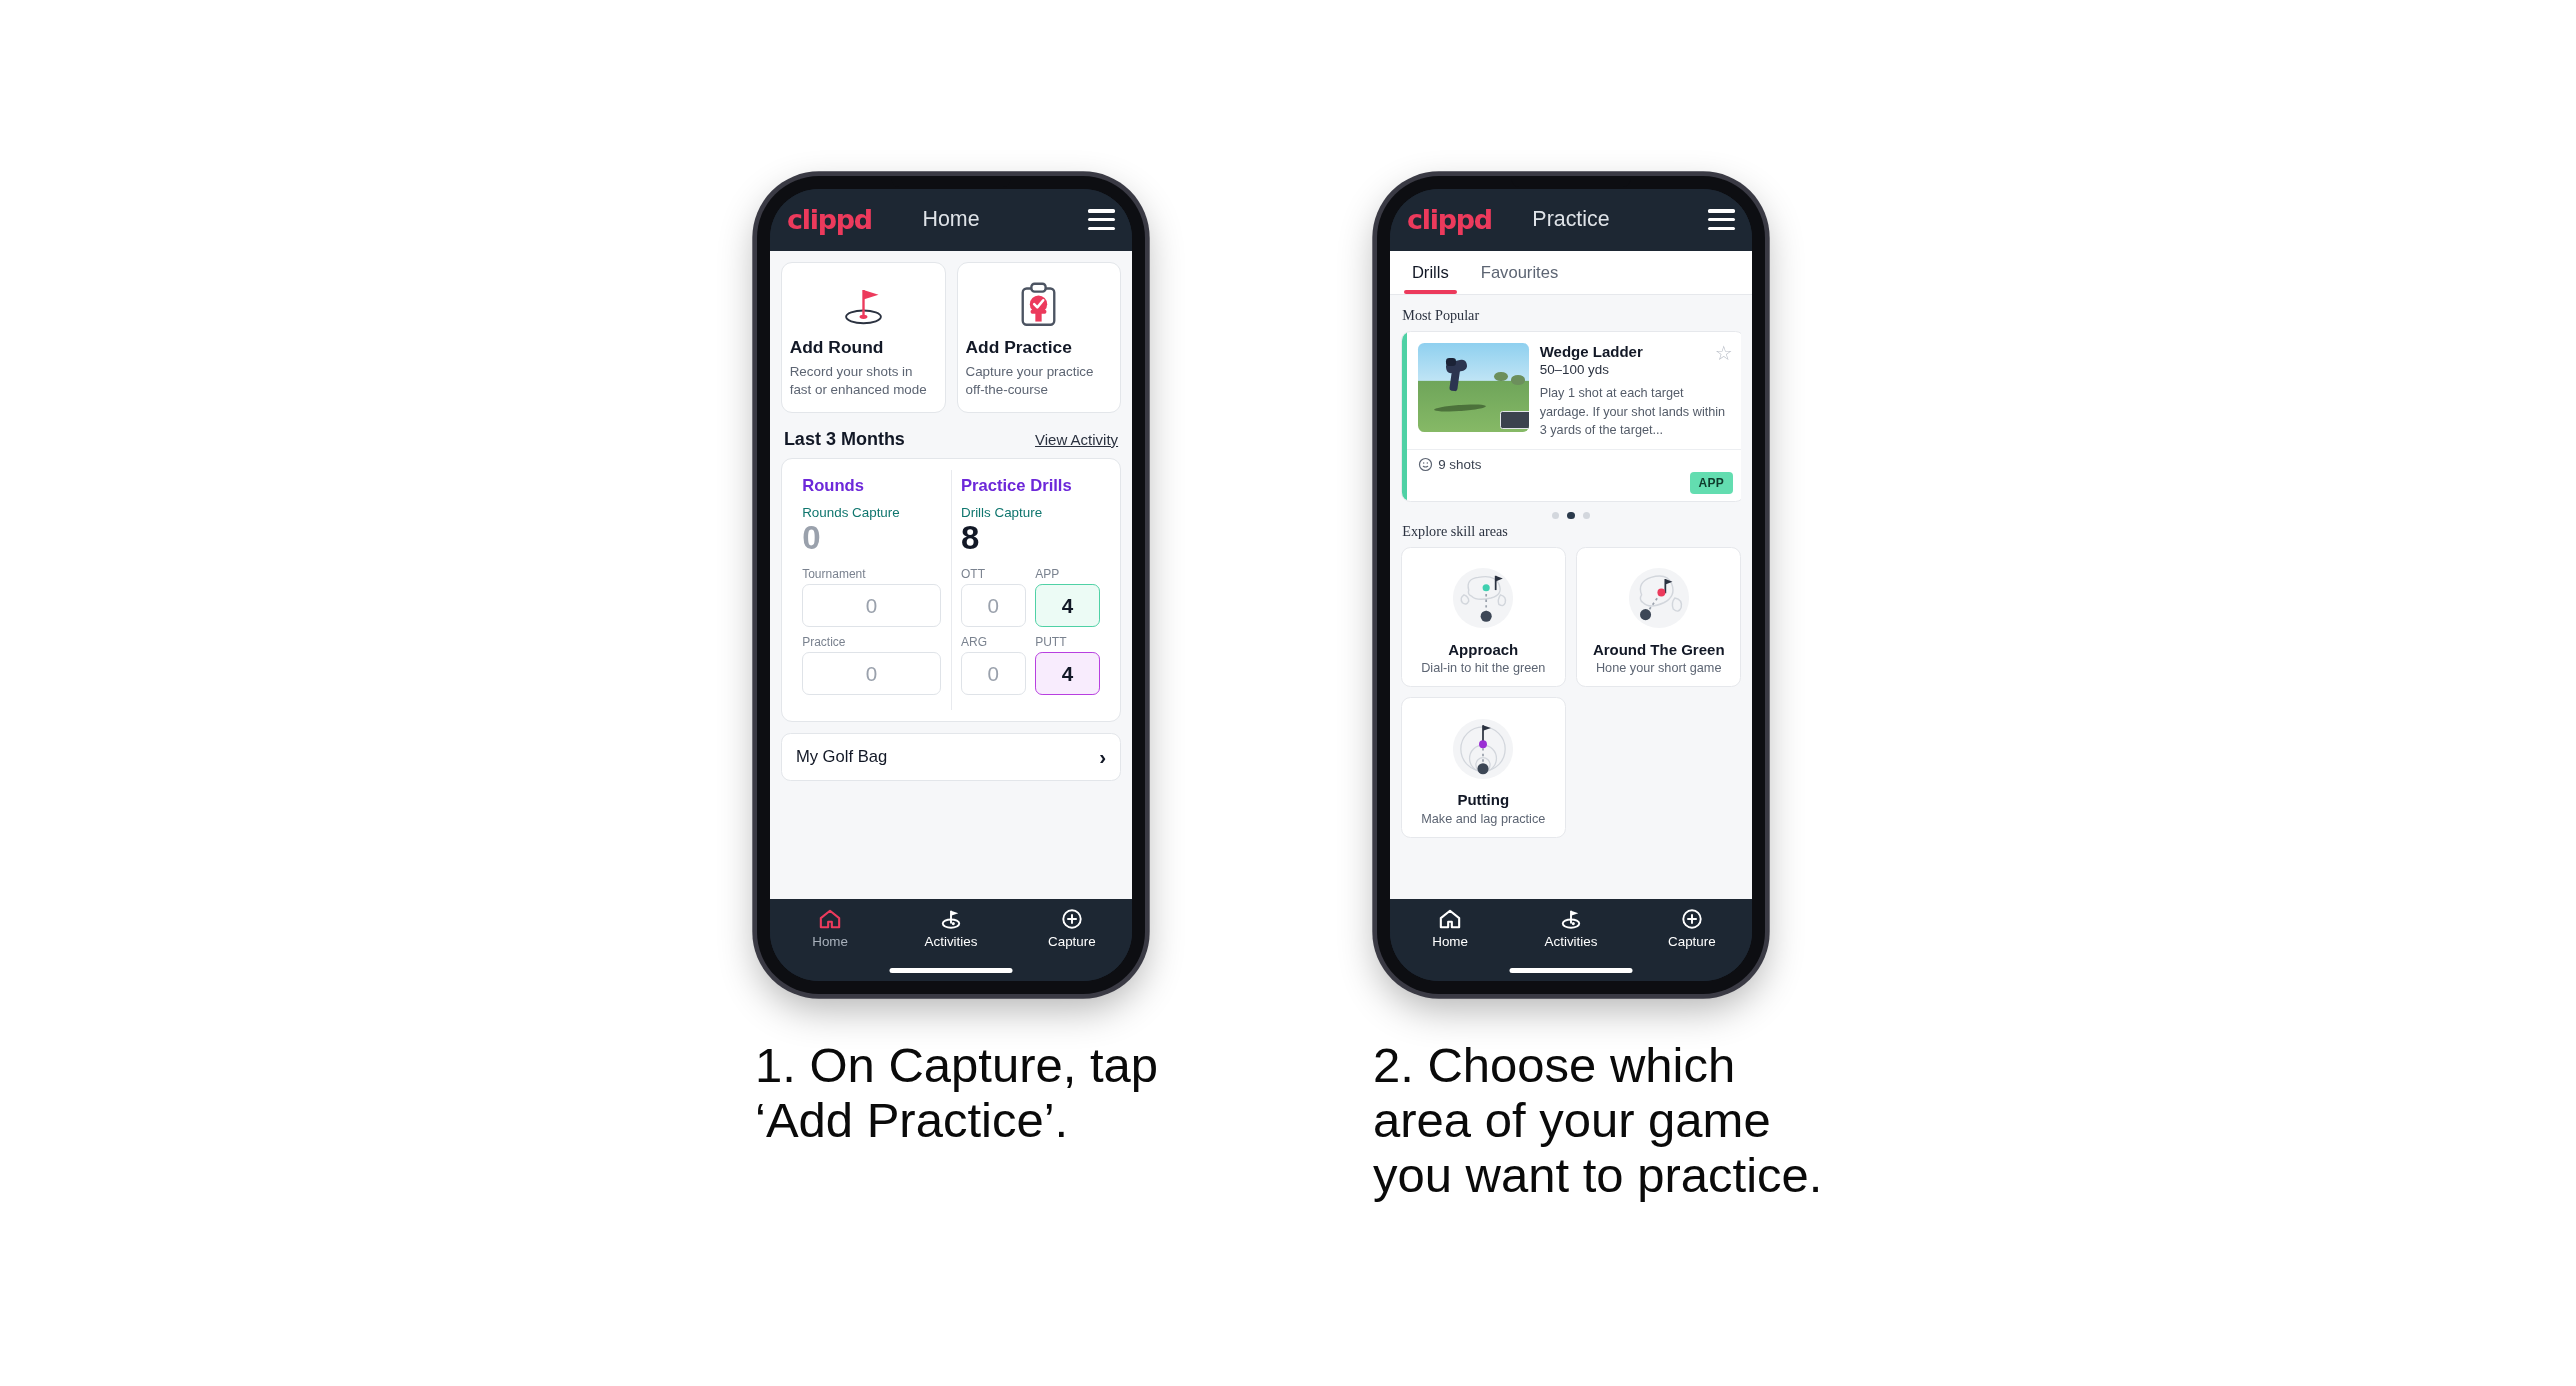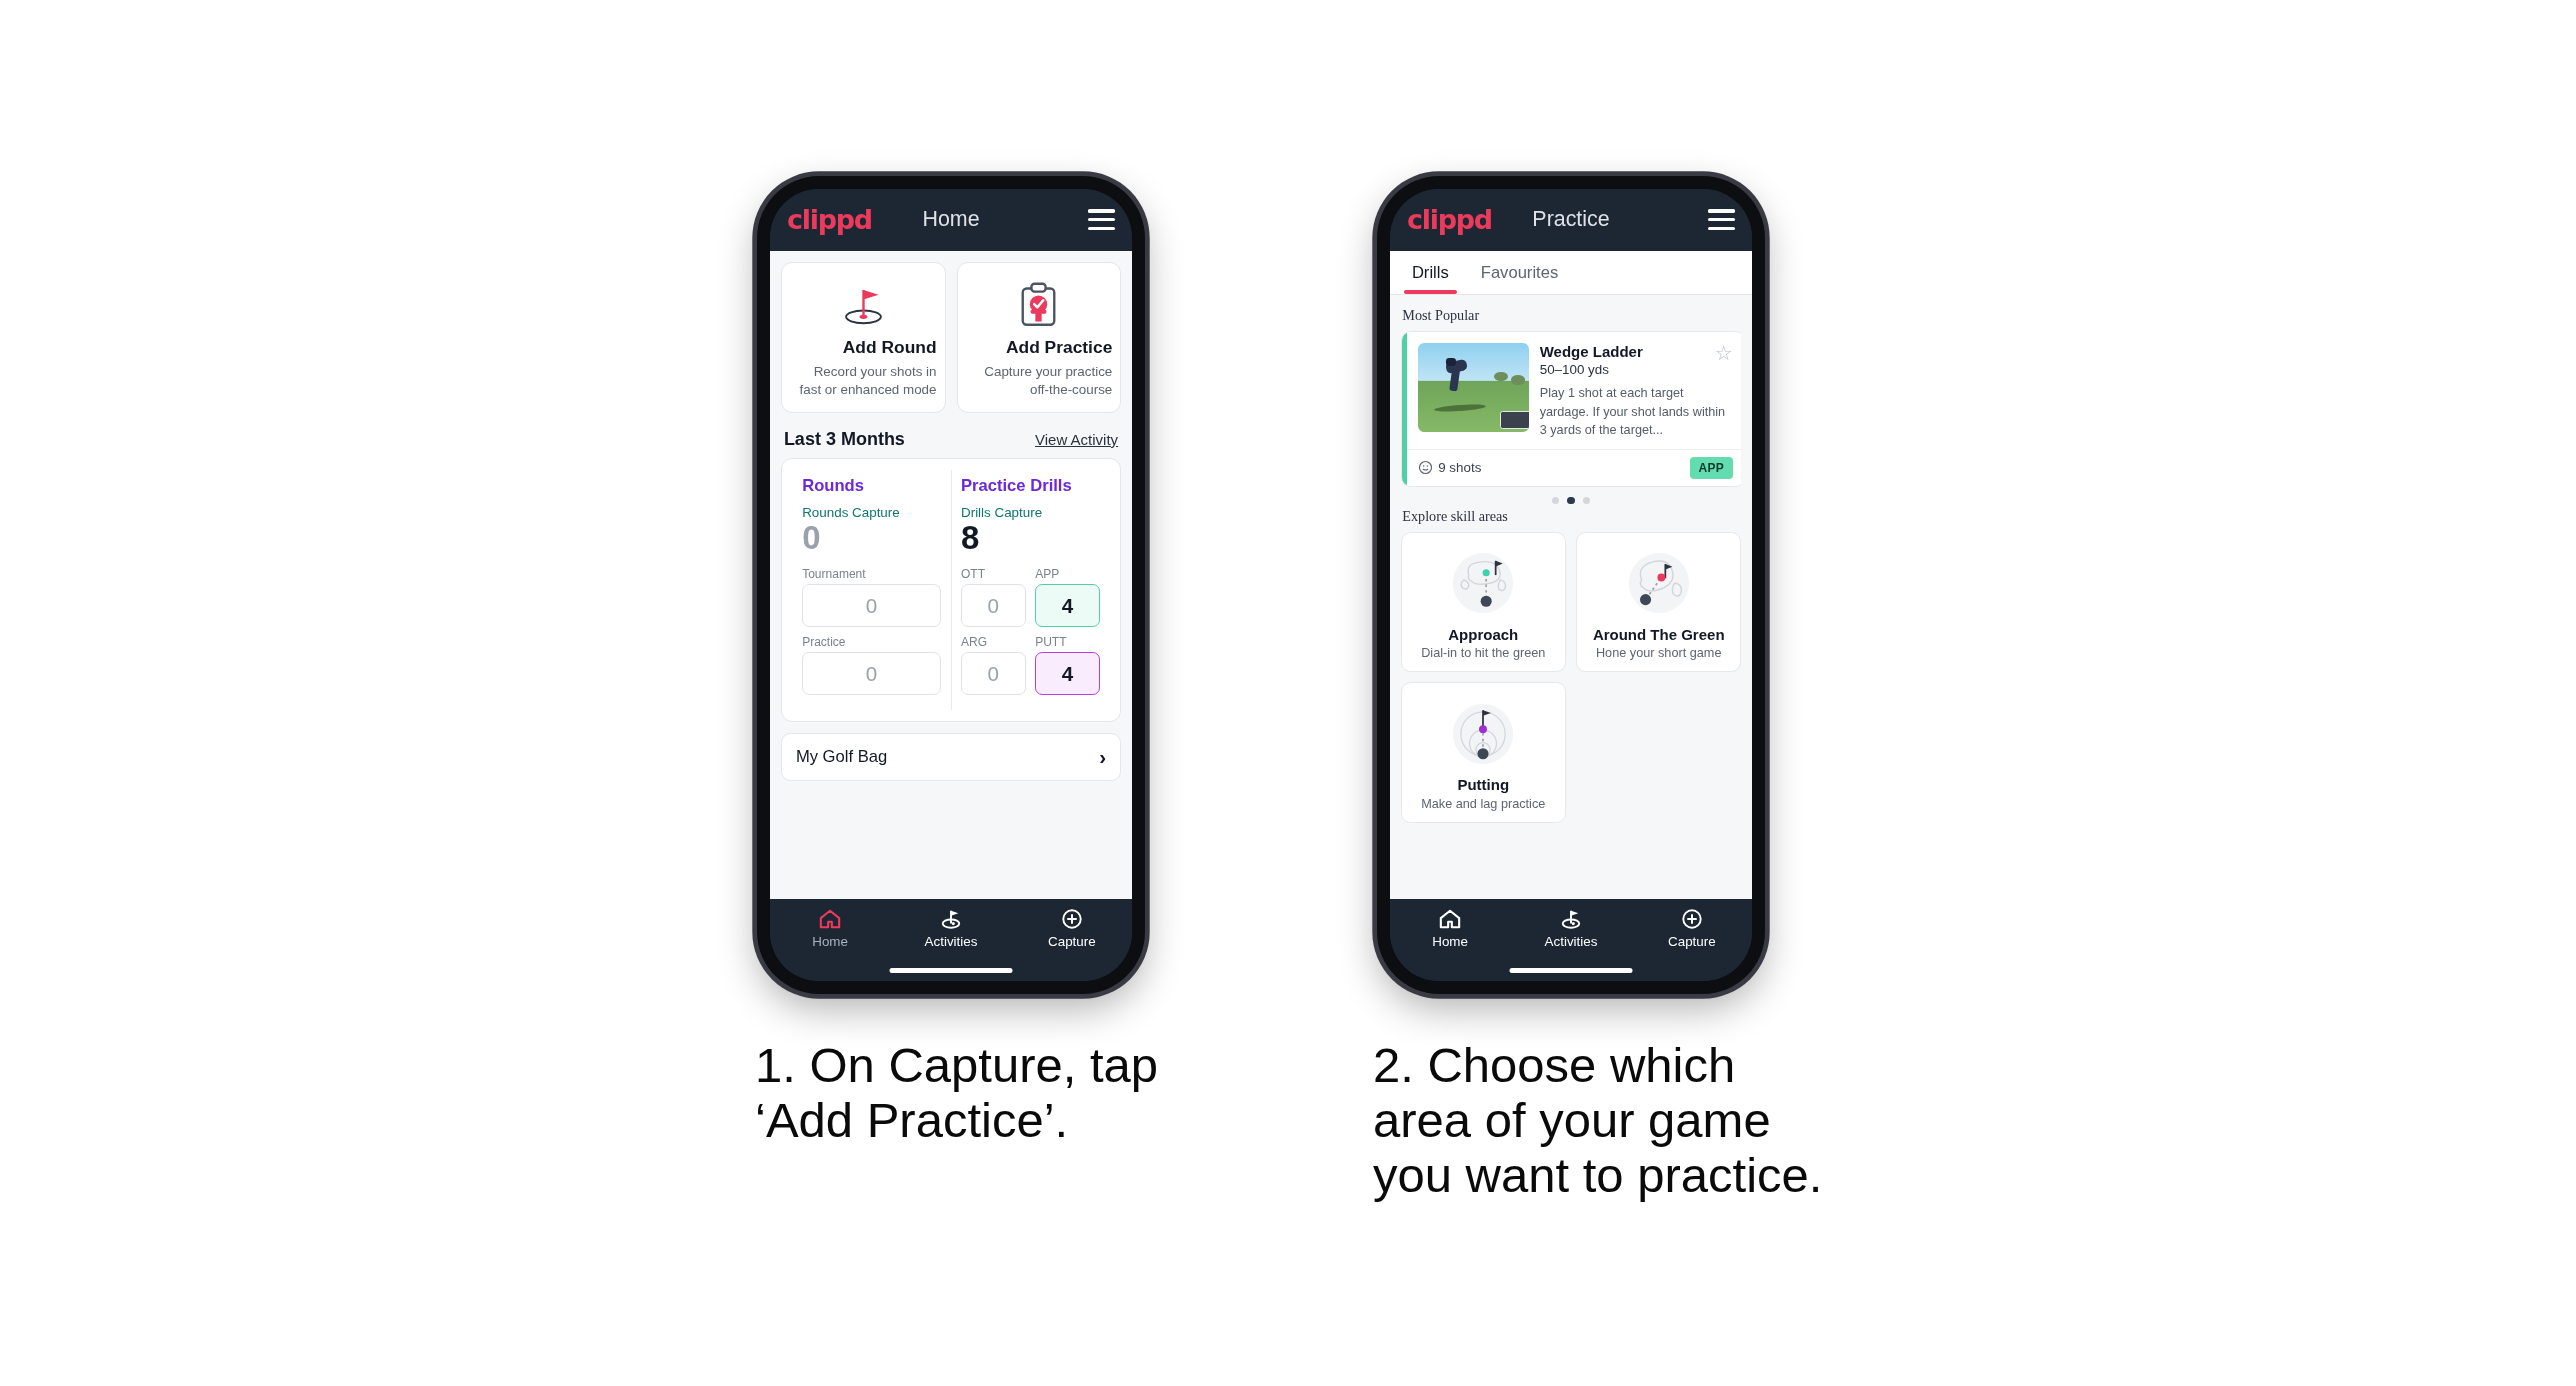--- a/index.html
+++ b/index.html
@@ -28,21 +28,21 @@
   .burger{margin-left:auto;width:27px;display:flex;flex-direction:column;gap:5.5px;z-index:5;}
   .burger i{display:block;height:3.2px;background:#ffffff;border-radius:1.6px;}
 
   
   .screen{flex:1;background:#f6f7f9;overflow:hidden;position:relative;}
 
   
   .p1-body{padding:11px 11px 0 11px;display:flex;flex-direction:column;height:100%;box-sizing:border-box;}
   .action-row{display:flex;gap:11px;}
   .action-card{flex:1;background:#fff;border:0.8px solid #e3e6ea;border-radius:11px;
-        padding:16px 8px 12.7px;text-align:right;}
+        padding:16px 8px 12.7px;text-align:left;}
   .action-ico{height:52px;display:flex;align-items:center;justify-content:center;margin-bottom:6.3px;}
   .action-title{font-size:17.4px;font-weight:700;color:#121826;margin-bottom:4.7px;}
   .action-sub{font-size:13.4px;color:#5d6573;line-height:1.35;}
 
   .sec-row{display:flex;align-items:baseline;justify-content:space-between;margin:16px 3.2px 8px;}
   .sec-title{font-size:18px;font-weight:700;color:#121826;}
   .sec-link{font-size:15px;color:#2b3240;text-decoration:underline;}
 
   .stats-card{background:#fff;border:0.8px solid #e3e6ea;border-radius:11px;padding:11px;display:flex;}
   .stats-col{flex:1;padding:6.3px 9.5px;}
@@ -99,21 +99,21 @@
         border-radius:4.7px;transform:rotate(-12deg);}
   .thumb .head{position:absolute;left:28.5px;top:14.2px;width:10.3px;height:8.7px;background:#1b2236;border-radius:3.2px;}
   .thumb .shadow{position:absolute;left:16px;top:62px;width:52px;height:6.3px;background:rgba(20,40,15,.45);
         border-radius:50%;transform:rotate(-4deg);}
   .thumb .bag{position:absolute;left:82px;top:57px;width:16px;height:16px;background:#3b424e;border-radius:2.4px;}
   .drill-info{flex:1;min-width:0;}
   .drill-name{font-size:15px;font-weight:700;color:#121826;}
   .drill-yds{font-size:13.4px;color:#2b3240;margin-top:1.6px;}
   .drill-desc{font-size:12.7px;color:#545c69;line-height:1.45;margin-top:7.1px;}
   .star{margin-left:auto;font-size:20px;color:#b9bec7;line-height:1;}
-  .drill-foot{border-top:0.8px solid #eceef1;padding:7.1px 11px 7.1px 16px;display:flex;align-items:center;}
+  .drill-foot{border-top:0.8px solid #eceef1;padding:7.1px 11px 7.1px 16px;display:flex;align-items:flex-start;flex-direction:column;}
   .shots{font-size:13.4px;color:#3a4250;display:flex;align-items:center;gap:5.5px;}
   .pill{margin-left:auto;background:#63ddb0;color:#0f3b2c;font-size:12px;font-weight:700;
         border-radius:4px;padding:4px 8.7px;letter-spacing:0.3px;}
   .dots{display:flex;gap:8.7px;justify-content:center;margin:10.3px 0 3.2px;}
   .dot{width:7.1px;height:7.1px;border-radius:50%;background:#d3d7dd;}
   .dot.on{background:#2b3a4c;}
 
   .grid{display:grid;grid-template-columns:1fr 1fr;gap:10.3px;margin-top:4.7px;}
   .skill{background:#fff;border:0.8px solid #e6e8ec;border-radius:9.5px;padding:9.5px 6.3px 11px;text-align:center;}
   .skill-ico{height:82px;display:flex;align-items:center;justify-content:center;}

